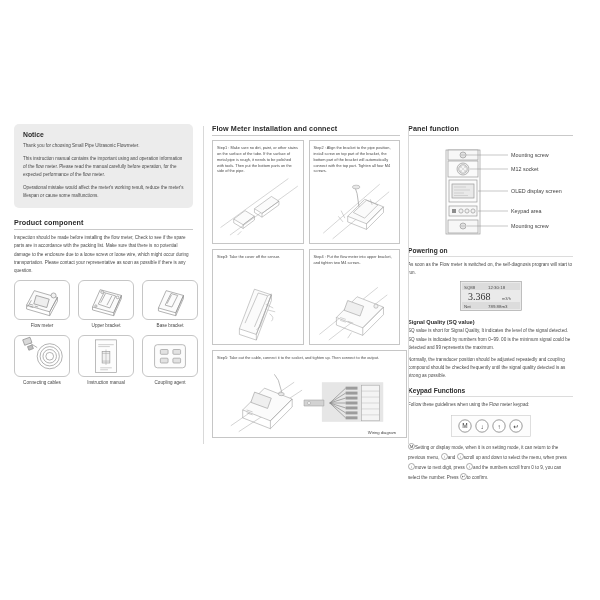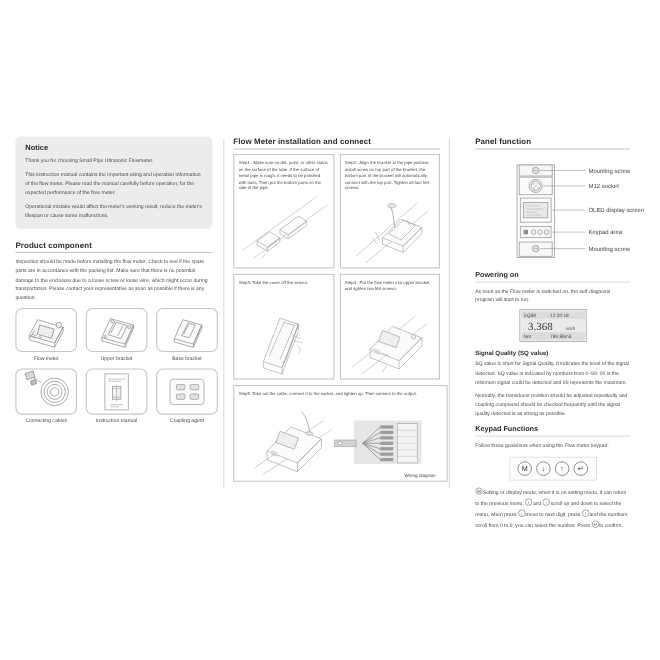--- a/index.html
+++ b/index.html
@@ -10,21 +10,21 @@
     color:#3a3a3a;
     overflow:hidden;
   }
   .page{position:relative;width:600px;height:600px;}
 
   
   .cols{position:absolute;left:0;top:118px;width:600px;height:330px;display:flex;}
   .col{position:relative;box-sizing:border-box;}
   .col-left{width:203px;padding:6px 10px 0 14px;}
   .col-mid{width:205px;padding:6px 8px 0 9px;}
-  .col-right{width:173px;padding:6px 8px 0 24px;}
+  .col-right{width:173px;padding:6px 8px 0 0;}
   .vdiv{position:absolute;top:8px;width:1px;height:318px;background:#d9d9d9;}
   .vdiv.d1{left:203px;}
   .vdiv.d2{left:408px;}
 
   
   h2.sec{
     font-size:7.2px;font-weight:bold;color:#2b2b2b;
     margin:0 0 2px 0;letter-spacing:.1px;
   }
   .rule{height:1px;background:#c9c9c9;margin:0 0 4px 0;}

